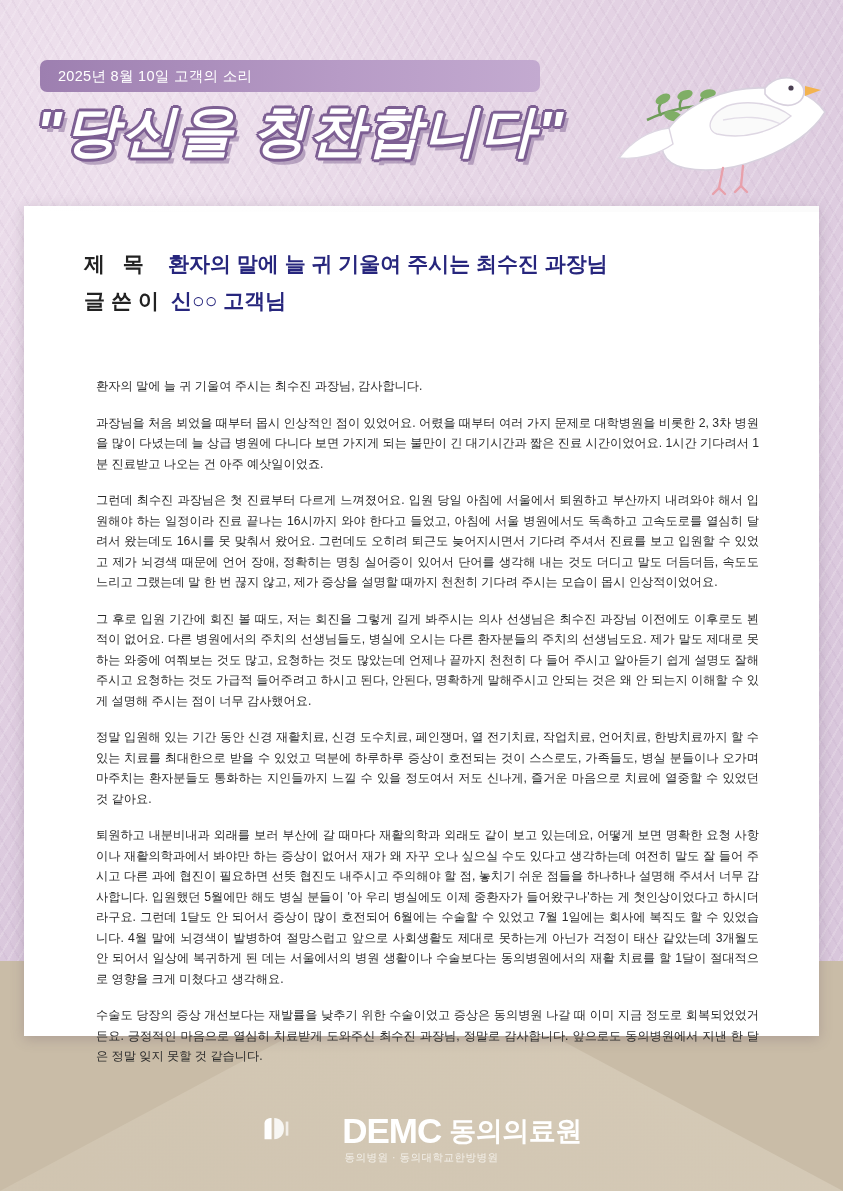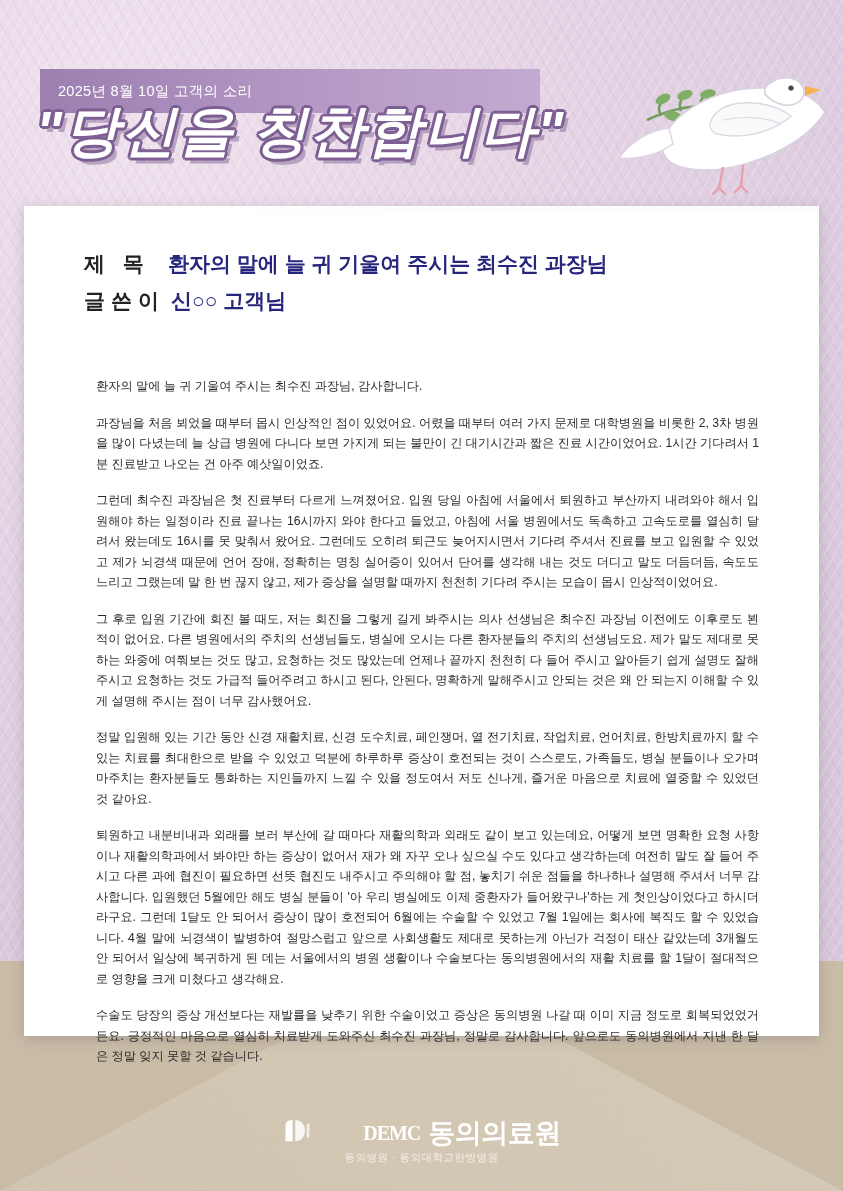--- a/index.html
+++ b/index.html
@@ -67,31 +67,32 @@
   .envelope-right {
     right: 0;
     border-width: 0 430px 230px 0;
     border-color: transparent #c9bca7 transparent transparent;
   }
 
   
   .date-bar {
     position: absolute;
     left: 40px;
-    top: 69px;
+    top: 60px;
     width: 500px;
-    height: 44px;
+    height: 32px;
     background: linear-gradient(90deg, #9d7fb0 0%, #b79bc6 60%, #c3aad0 100%);
     display: flex;
     align-items: center;
     padding-left: 18px;
     box-sizing: border-box;
     color: #ffffff;
     font-size: 14.5px;
     letter-spacing: .3px;
+    border-radius: 7px;
   }
 
   
   .title-wrap {
     position: absolute;
     left: 36px;
     top: 88px;
     width: 620px;
     height: 90px;
   }
@@ -188,24 +189,24 @@
     text-align: center;
     color: #ffffff;
   }
   .logo-row {
     display: flex;
     align-items: center;
     justify-content: center;
     gap: 8px;
   }
   .logo-mark {
-    font-size: 20px;
+    font-size: 35px;
     font-weight: bold;
     letter-spacing: -1px;
-    font-family: Liberation Serif, serif;
+    font-family: Liberation Sans, sans-serif;
     margin-left: 43px;
   }
   .logo-name {
     font-size: 27px;
     font-weight: bold;
     letter-spacing: -0.5px;
   }
   .logo-sub {
     font-size: 10.5px;
     letter-spacing: .5px;

